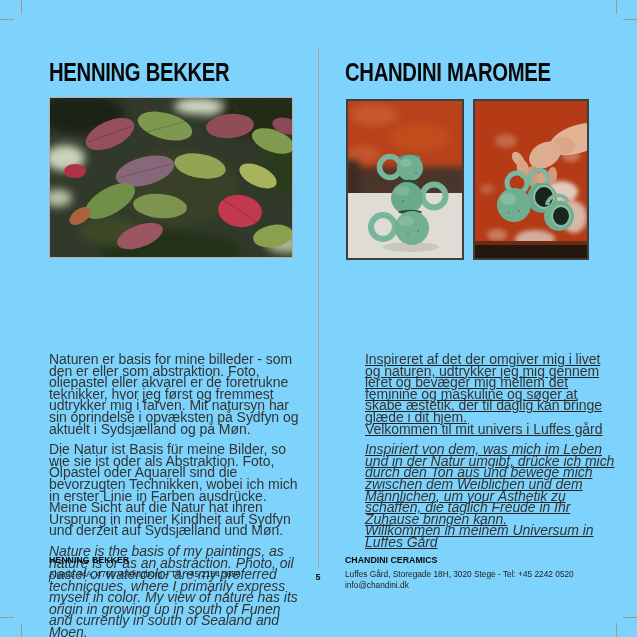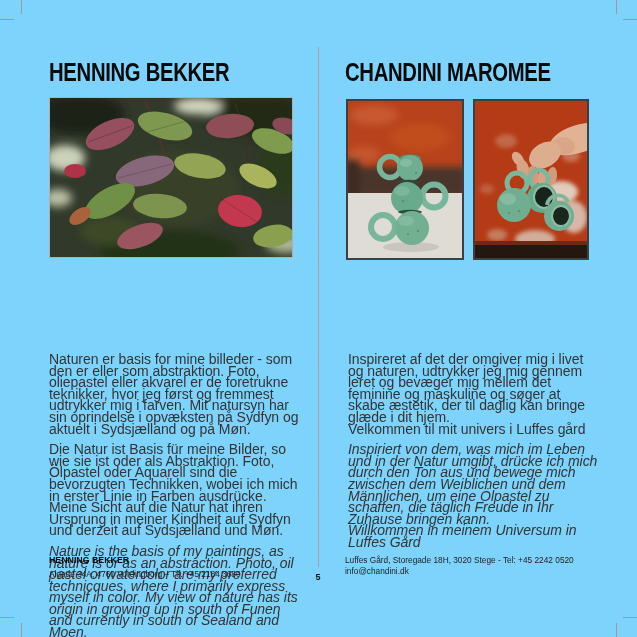--- a/index.html
+++ b/index.html
@@ -24,21 +24,21 @@
   
   .photo{position:absolute;box-sizing:border-box;overflow:hidden;}
   .photo svg{display:block;}
   .photo-leaves{left:49px;top:97px;width:244px;height:161px;border:1px solid #b0b0b0;}
   .photo-mugstack{left:346px;top:99px;width:118px;height:161px;border:2px solid #3f3f3f;}
   .photo-handmugs{left:473px;top:99px;width:116px;height:161px;border:2px solid #3f3f3f;}
 
   
   .bodytext{position:absolute;top:354px;width:252px;}
   .body-left{left:49px;}
-  .body-right{left:348px;}
+  .body-right{left:365px;text-decoration:underline;}
   .bodytext p{margin:0 0 9px 0;font-size:14px;line-height:11.6px;color:#343434;
               letter-spacing:-0.05px;white-space:pre-line;}
   .it{font-style:italic;}
 
   
   .footer{position:absolute;top:555px;width:260px;}
   .footer-left{left:49px;}
   .footer-right{left:345px;}
   .f-name{font-size:8.8px;font-weight:700;color:#0a0a0a;margin-bottom:3.5px;}
   .f-line{font-size:8.3px;line-height:11px;color:#222;}
@@ -212,24 +212,25 @@
       <ellipse cx="33" cy="98" rx="8" ry="6" fill="#8ec2a8" opacity="0.7"></ellipse>
       <circle cx="44" cy="110" r="0.8" fill="#3f6b55"></circle>
         <circle cx="34" cy="112" r="0.7" fill="#3f6b55"></circle>
       <circle cx="88" cy="124" r="0.7" fill="#3f6b55"></circle>
     </svg>
   </div>
 
   <div class="bodytext body-right">
     <p>Inspireret af det der omgiver mig i livet og naturen, udtrykker jeg mig gennem leret og bevæger mig mellem det feminine og maskuline og søger at skabe æstetik, der til daglig kan bringe glæde i dit hjem.
 Velkommen til mit univers i Luffes gård</p>
-    <p class="it">Inspiriert von dem, was mich im Leben und in der Natur umgibt, drücke ich mich durch den Ton aus und bewege mich zwischen dem Weiblichen und dem Männlichen, um eine Ölpastel zu schaffen, die täglich Freude in Ihr Zuhause bringen kann.
+    <p class="it">Inspiriert von dem, was mich im Leben und in der Natur umgibt, drücke ich mich durch den Ton aus und bewege mich zwischen dem Weiblichen und dem Männlichen, um your Ästhetik zu schaffen, die täglich Freude in Ihr Zuhause bringen kann.
 Willkommen in meinem Universum in Luffes Gård</p>
   </div>
 
   <div class="footer footer-right">
+    <div class="f-name">CHANDINI CERAMICS</div>
     <div class="f-line">Luffes Gård, Storegade 18H, 3020 Stege - Tel: +45 2242 0520</div>
     <div class="f-line">info@chandini.dk</div>
   </div>
 
   <div class="pagenum">5</div>
 
 </div>
 
 </body></html>

